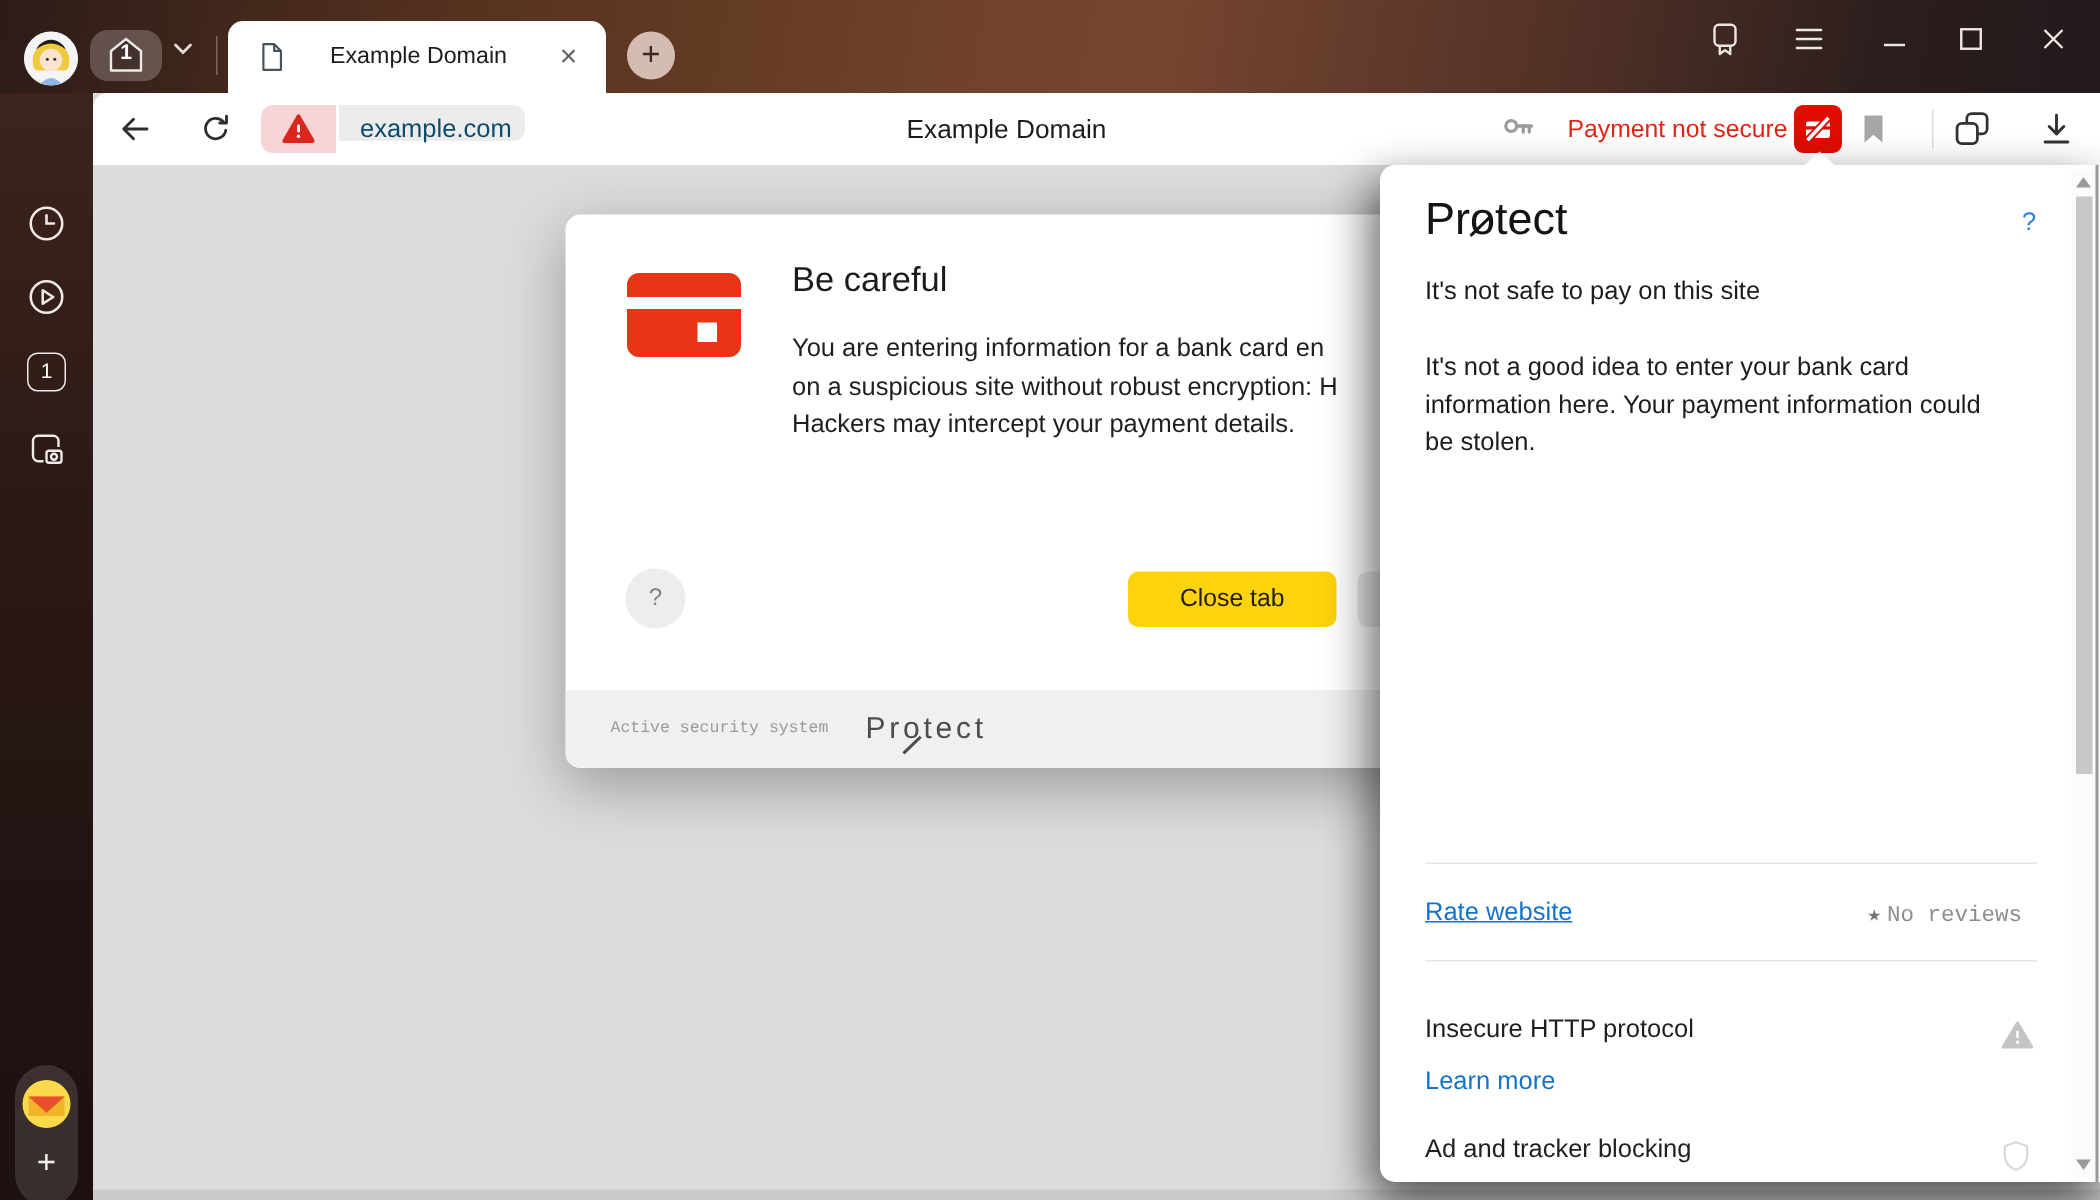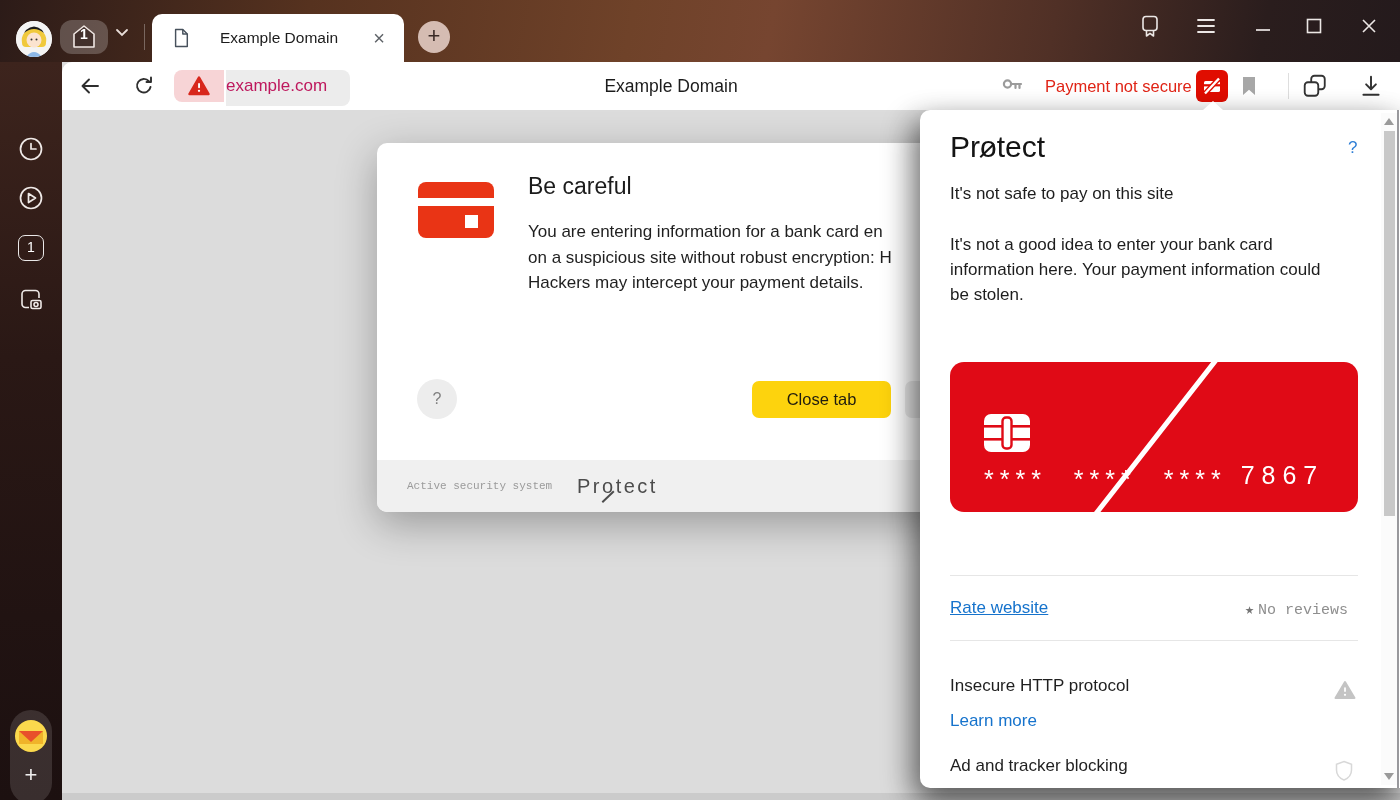--- a/index.html
+++ b/index.html
@@ -23,22 +23,22 @@
   .tab-close { width:22px; height:22px; border:none; background:none; color:#5f6368; font-size:20px; line-height:20px; cursor:default; }
   .newtab { position:absolute; left:418px; top:21px; width:32px; height:32px; border-radius:50%;
     background:rgba(246,226,219,.78); color:#3a2a26; font-size:22px; line-height:30px; text-align:center; font-weight:300; }
   .win-ico { position:absolute; top:12px; width:28px; height:28px; display:flex; align-items:center; justify-content:center; }
 
   
   .toolbar { position:absolute; left:62px; top:62px; width:1338px; height:48px; background:#fff; border-top-left-radius:10px; }
   .nav-btn { position:absolute; top:12px; width:24px; height:24px; }
   .warn-badge { position:absolute; left:112px; top:8px; width:50px; height:32px; border-radius:8px 0 0 8px;
     background:#f7d4d6; display:flex; align-items:center; justify-content:center; }
-  .url-chip { position:absolute; left:164px; top:8px; width:124px; height:36px; border-radius:0 8px 8px 0;
-    background:#ececec; color:#be185d; font-size:17px; line-height:32px; }
+  .url-chip { position:absolute; left:164px; top:8px; width:124px; height:24px; border-radius:0 8px 8px 0;
+    background:#ececec; color:#0c4a6e; font-size:17px; line-height:32px; padding-left:14px; }
   .page-title { position:absolute; left:300px; right:420px; top:0; height:48px; line-height:48px;
     text-align:center; font-size:17.5px; color:#1c1c1c; }
   .pay-warn { position:absolute; left:983px; top:0; height:61px; line-height:48px; color:#e02416; font-size:16.5px; }
   .protect-ico { position:absolute; left:1134px; top:8px; width:32px; height:32px; border-radius:6px; background:#e00d00;
     display:flex; align-items:center; justify-content:center; }
   .tb-sep { position:absolute; left:1226px; top:11px; width:1px; height:26px; background:#dedede; }
 
   
   .sidebar { position:absolute; left:0; top:62px; width:62px; height:738px;
     background:linear-gradient(180deg,#3d241d 0%,#2a1815 40%,#211312 75%,#1c1010 100%); }
@@ -288,31 +288,20 @@
     </div>
   </div>
 
   <div class="panel">
     <div class="caret"></div>
     <div class="p-title"><span>Pr</span><span class="slash-o">o</span><span>tect</span></div>
     <div class="p-help">?</div>
     <div class="p-headline">It's not safe to pay on this site</div>
     <div class="p-body">It's not a good idea to enter your bank card information here. Your payment information could be stolen.</div>
 
-    <div class="p-card">
-      <svg width="46" height="38" viewBox="0 0 46 38" style="position:absolute;left:34px;top:52px">
-        <rect x="0" y="0" width="46" height="38" rx="7" fill="#fff"></rect>
-        <rect x="0" y="11" width="46" height="2.6" fill="#e00a16"></rect>
-        <rect x="0" y="24" width="46" height="2.6" fill="#e00a16"></rect>
-        <rect x="18.5" y="3.5" width="9" height="31" rx="3.5" fill="#fff" stroke="#e00a16" stroke-width="2.4"></rect>
-      </svg>
-      <div class="p-num">
-        <span class="stars">**** **** ****</span><span class="last4">7867</span>
-      </div>
-    </div>
     <div class="p-slash"></div>
 
     <div class="p-div" style="top:465px"></div>
     <a class="link p-rate">Rate website</a>
     <div class="p-reviews">
       <span class="star">★</span><span>No reviews</span>
     </div>
     <div class="p-div" style="top:530px"></div>
 
     <div class="p-http">Insecure HTTP protocol</div>

